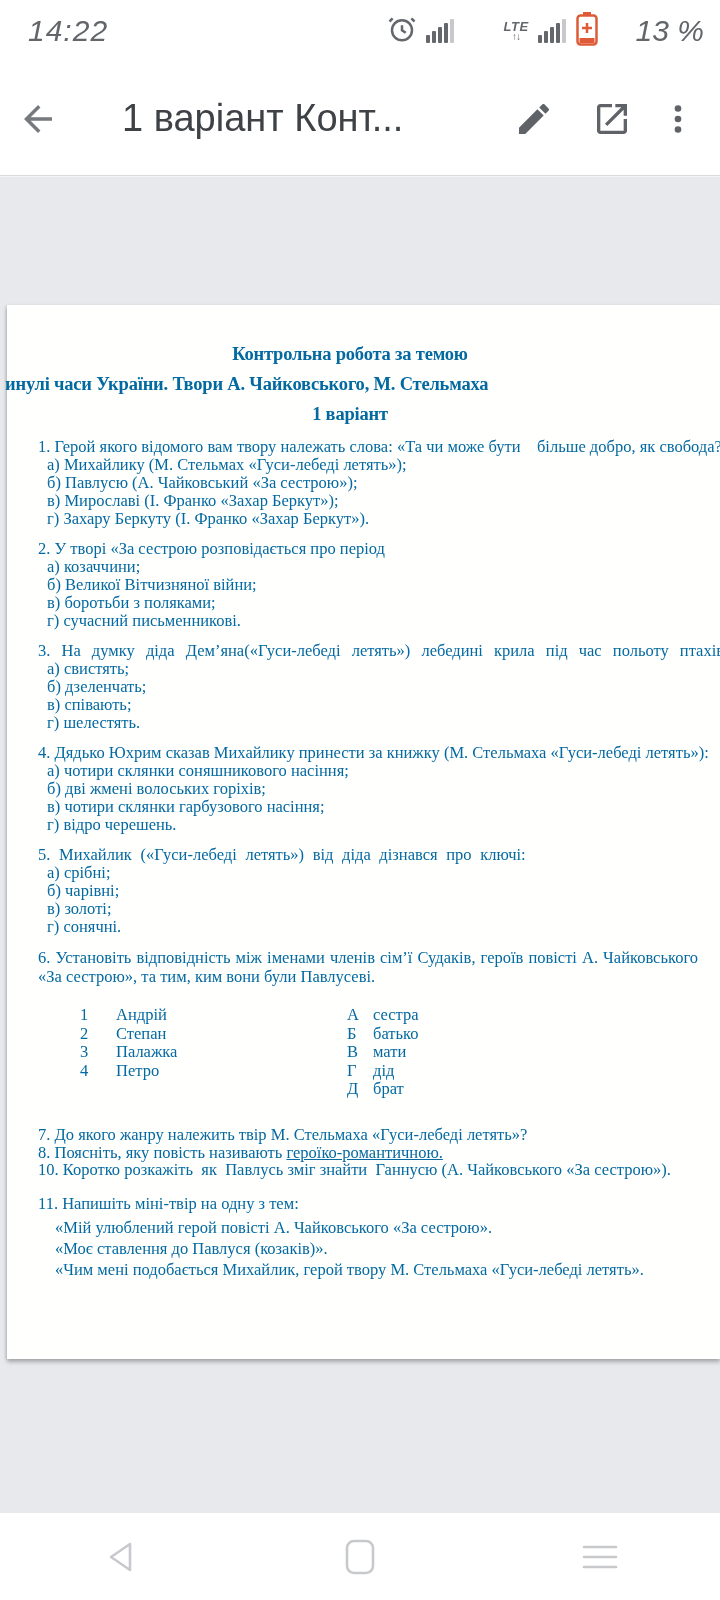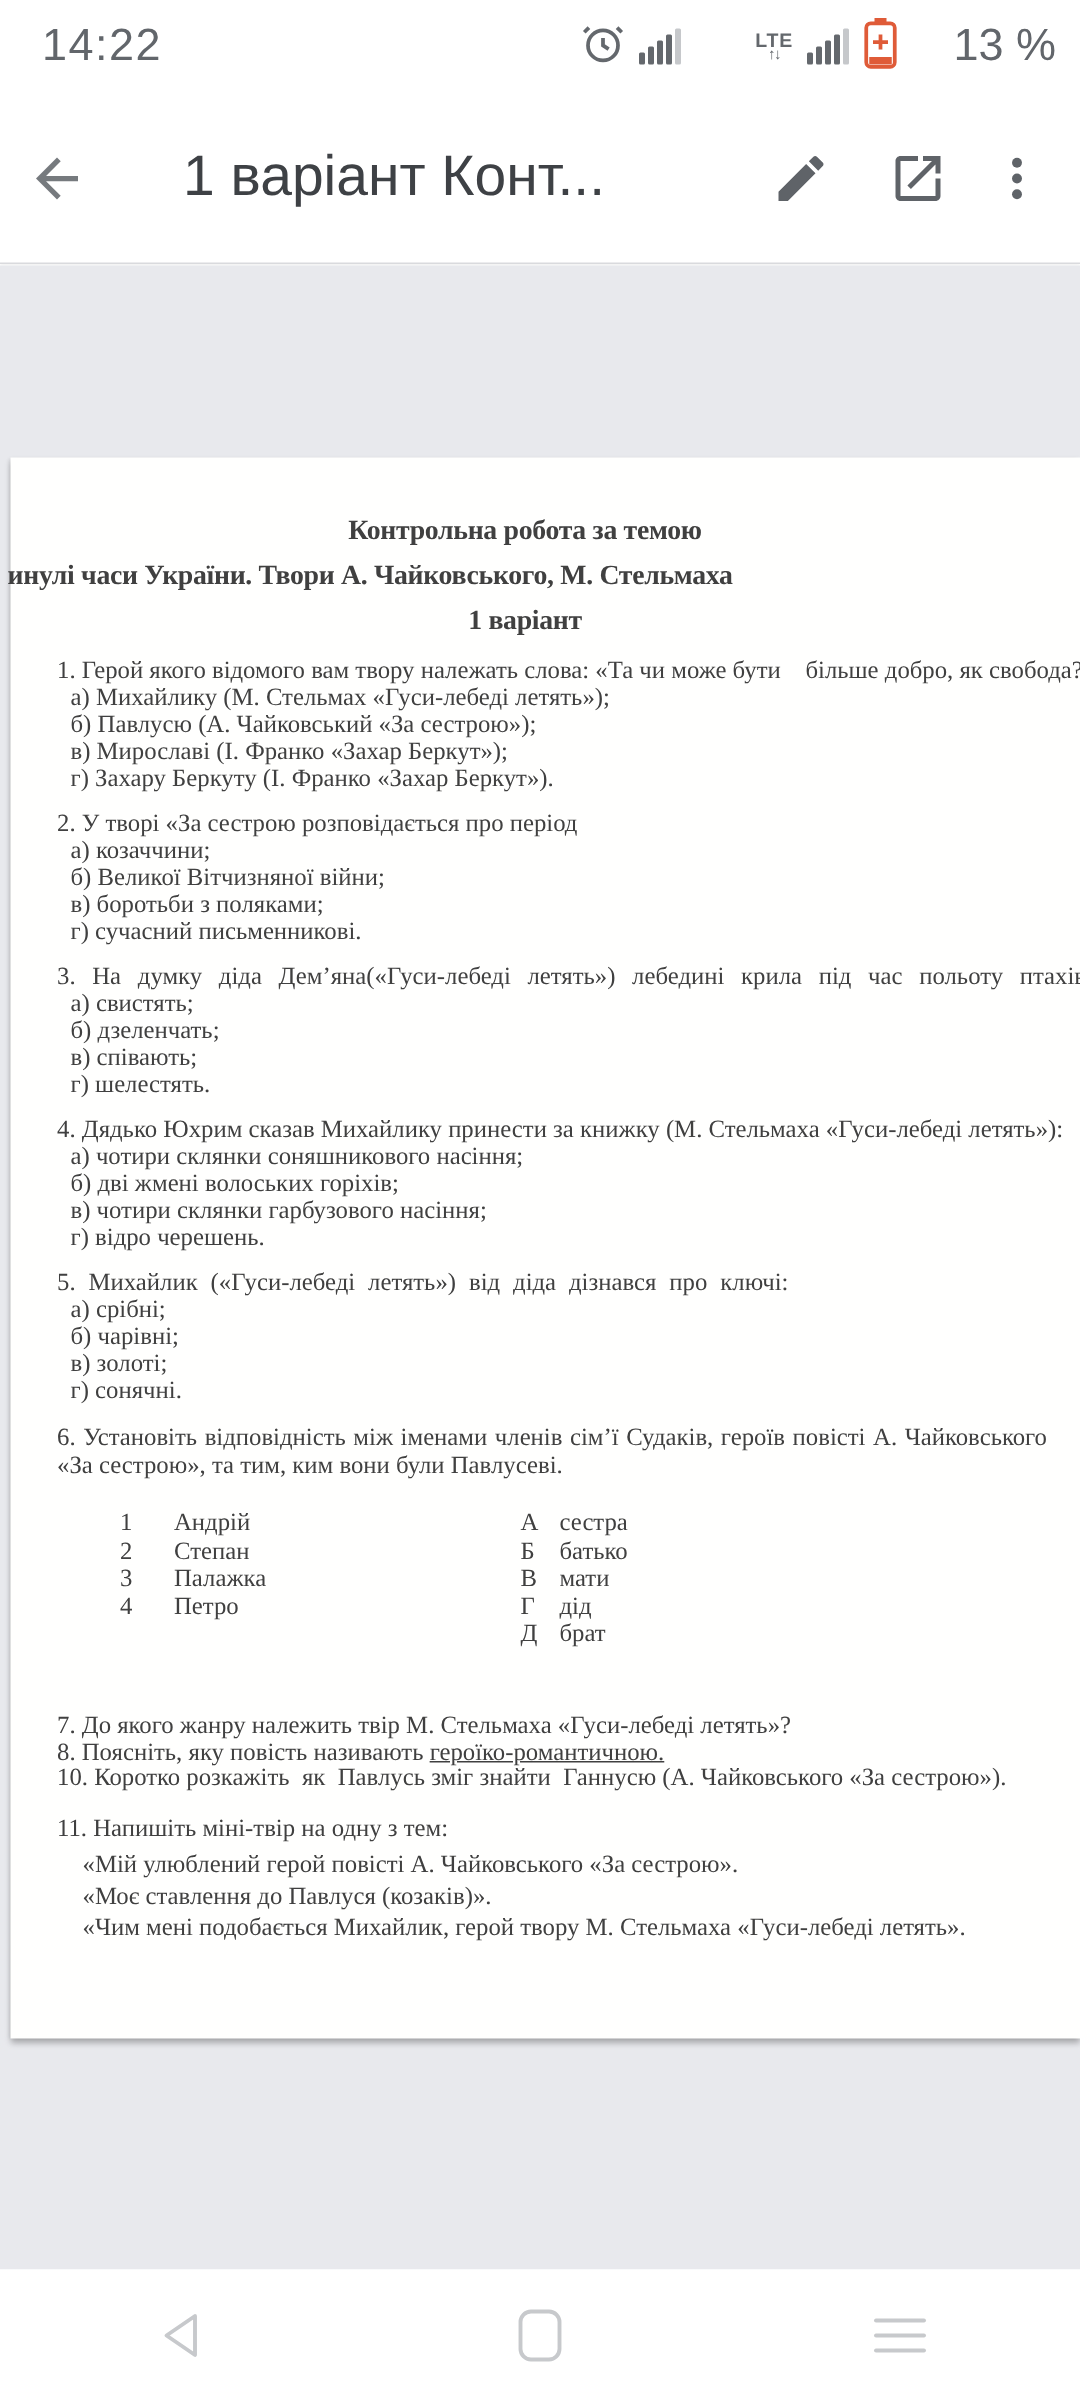--- a/index.html
+++ b/index.html
@@ -1,21 +1,21 @@
 <!DOCTYPE html>
 <html><head>
 <meta charset="utf-8">
 <style>
   * { margin:0; padding:0; box-sizing:border-box; }
   html,body { width:720px; height:1600px; }
   body { font-family:"Liberation Sans", sans-serif; background:#fff; position:relative; overflow:hidden; }
 
   
   .status-bar { position:absolute; left:0; top:0; width:720px; height:62px; background:#fff;
-    display:flex; align-items:center; justify-content:space-between; padding:0 16px; }
+    display:flex; align-items:center; justify-content:space-between; padding:0 16px;font-style:italic; }
   .sb-time { font-size:30px; color:#62666b; letter-spacing:1px; padding-left:12px; }
   .sb-right { display:flex; align-items:center; gap:9px; }
   .bars { display:flex; align-items:flex-end; gap:2px; height:24px; }
   .bars i { display:block; width:4px; background:#64686d; border-radius:1px; }
   .bars .pale { background:#c6c8cb; }
   .lte { display:flex; flex-direction:column; align-items:center; line-height:1; color:#64686d;margin-left:41px; }
   .lte .lbl { font-size:13px; font-weight:bold; letter-spacing:.5px; }
   .lte .arr { font-size:10px; letter-spacing:-1px; margin-top:-1px; }
   .sb-batt-text { font-size:30px; color:#62666b;margin-left:28px; }
 
@@ -26,21 +26,21 @@
   .ab-back { width:76px; height:100%; display:flex; align-items:center; justify-content:center; }
   .ab-title { font-size:38px; color:#3e4145; font-weight:400; flex:0 1 auto; white-space:nowrap;
     overflow:hidden; margin-left:12px; width:345px; }
   .ab-actions { display:flex; align-items:center; gap:14px; margin-left:auto; padding-right:22px; }
   .ab-btn { width:64px; height:72px; display:flex; align-items:center; justify-content:center; }
 
   
   .canvas { position:absolute; left:0; top:177px; width:720px; height:1336px; background:#e8e9ed; }
   .page { position:absolute; left:7px; top:128px; width:713px; height:1054px; background:#fffffe;
     box-shadow:0 3px 4px rgba(0,0,0,.28), -2px 0 2px rgba(0,0,0,.06); }
-  .doc { padding:34px 6px 0 31px; font-family:"Liberation Serif", serif; color:#404040;
+  .doc { padding:34px 6px 0 31px; font-family:"Liberation Serif", serif; color:#0369a1;
     font-size:16.5px; }
   .t { font-weight:bold; font-size:18.5px; line-height:30px; letter-spacing:-.2px; }
   .t-center { width:656px; margin-left:-16px; text-align:center; }
   .t-cut { margin-left:-33px; white-space:nowrap; }
   .q { margin-top:12px; }
   .q-head, .q-opt, .q-line, .q-topic { line-height:18px; white-space:pre; }
   .q-opt { margin-left:9px; }
   .q-spread { word-spacing:7px; }
   .q-spread-sm { word-spacing:4.5px; }
   .q-head-wrap { white-space:normal; width:660px; text-align:justify; line-height:19px; }
@@ -48,21 +48,21 @@
   .match { position:relative; margin-top:20px; height:94px; }
   .m-col { position:absolute; top:0; }
   .m-col-left { left:42px; }
   .m-col-right { left:309px; }
   .m-row { line-height:18.5px; white-space:pre; }
   .m-n { display:inline-block; }
   .m-col-left .m-n { width:36px; }
   .m-col-right .m-n { width:26px; }
   .q-topics { margin-left:17px; margin-top:4px; }
   .q-topic { line-height:21px; }
-  .q-seven { margin-top:41px; }
+  .q-seven { margin-top:26px; }
   .q-seven .q-line { line-height:17.5px; }
   .q-eleven { margin-top:16px; }
 
   
   .nav-bar { position:absolute; left:0; top:1513px; width:720px; height:87px; background:#fff;
     display:flex; align-items:center; }
   .nav-slot { width:240px; display:flex; align-items:center; justify-content:center; height:100%; }
 </style>
 </head>
 <body>

